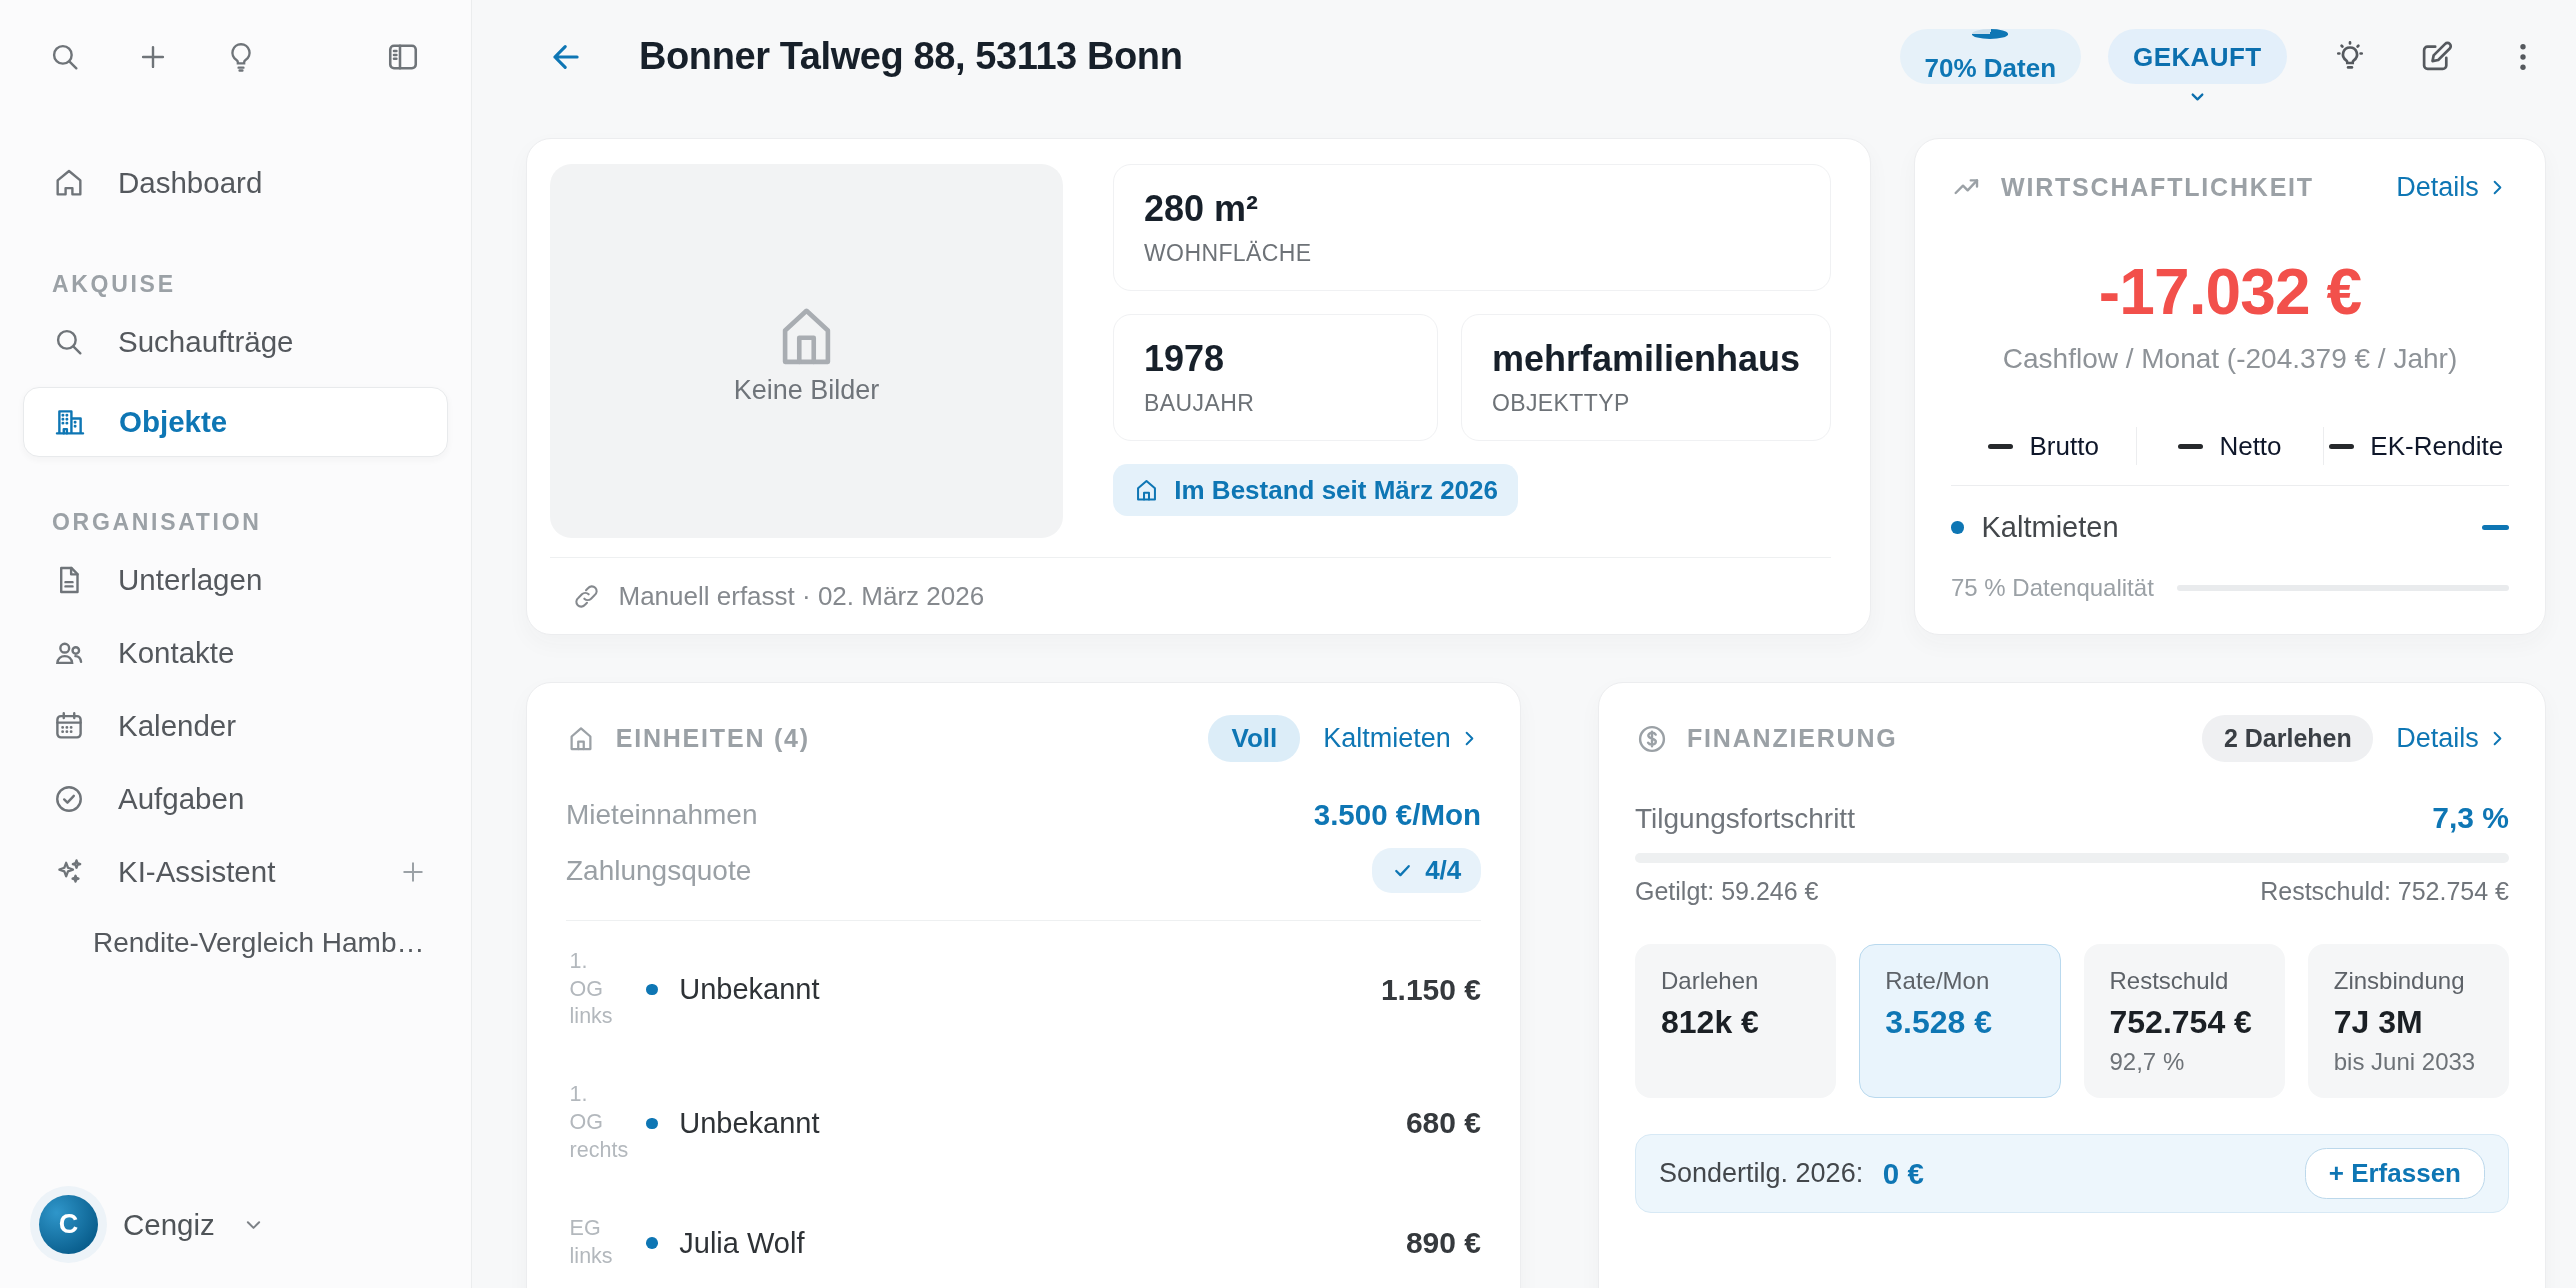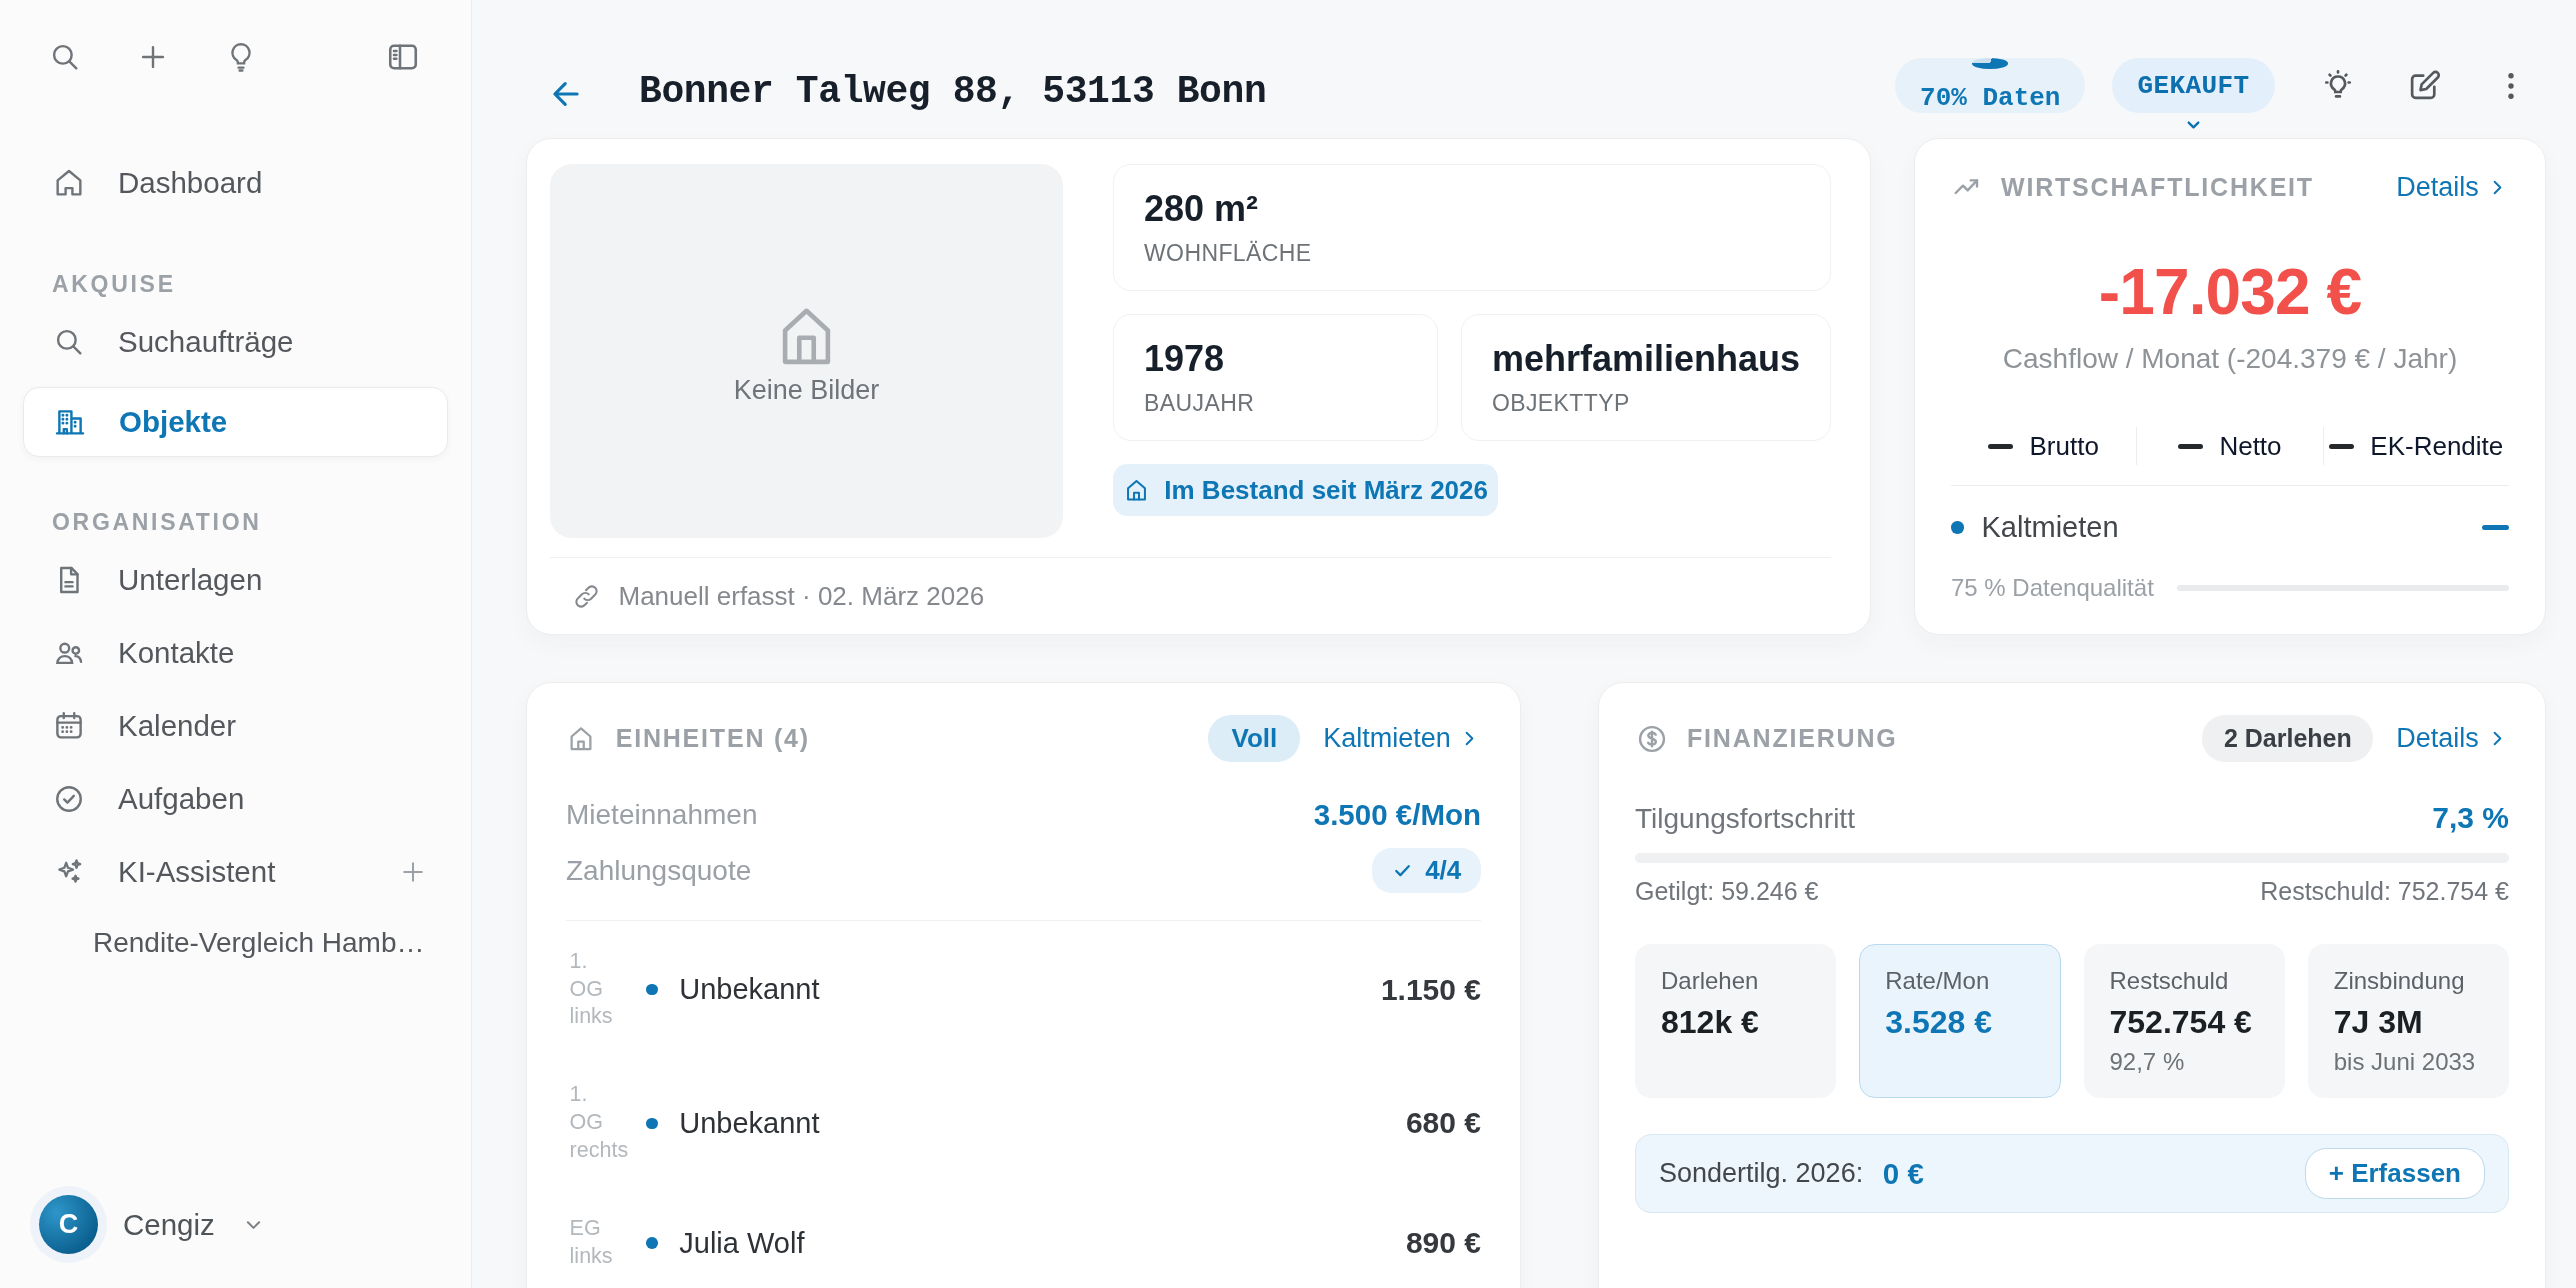--- a/index.html
+++ b/index.html
@@ -56,21 +56,21 @@
     background:radial-gradient(circle at 30% 30%, #2f96ca, #0a5f8e 75%);
     color:#fff; font-size:27px; font-weight:bold;
     display:flex; align-items:center; justify-content:center;
     box-shadow:0 0 0 9px rgba(14,118,180,.06);
   }
   .sb-user .name{ font-size:29.5px; color:#4f5458; }
   .sb-user .chev{ color:#7d8287; }
 
   
   .main{ margin-left:472px; height:1288px; display:flex; flex-direction:column; }
-  .topbar{ height:113px; flex:0 0 auto; display:flex; align-items:flex-end; padding:0 42px 0 75px;font-family:Liberation Mono, monospace; }
+  .topbar{ height:113px; flex:0 0 auto; display:flex; align-items:center; padding:0 30px 0 75px; }
   .back{ color:var(--accent); cursor:pointer; }
   .page-title{ margin-left:54px; font-size:38px; font-weight:bold; color:var(--darkest); letter-spacing:-0.4px; }
   .topbar-right{ margin-left:auto; display:flex; align-items:center; gap:27px; }
   .pill{
     height:55px; border-radius:28px; display:flex; align-items:center;
     padding:0 25px; gap:14.3px; cursor:pointer;flex-direction:column;
   }
   .pill.data{ background:var(--accent-soft); }
   .pill.data .pct{ font-size:26px; font-weight:bold; color:var(--accent); }
   .ring{
@@ -110,21 +110,21 @@
     border:1.8px solid #f0f1f3; border-radius:18px; padding:21.5px 30px;
     display:flex; flex-direction:column; justify-content:center; gap:10.7px; height:127px;
   }
   .fact-box .val{ font-size:36px; font-weight:bold; color:var(--darkest); }
   .fact-box .cap{ font-size:23px; color:#6d7277; letter-spacing:0.4px; }
   .fact-row{ display:flex; gap:23px; }
   .fact-row .fact-box{ flex:1 1 0; }
   .stock-badge{
     align-self:flex-start; display:flex; align-items:center; gap:14.3px;
     background:#e4f1fa; color:var(--accent); border-radius:14.3px;
-    padding:0 10px; height:52px; font-size:26px; font-weight:bold; cursor:pointer;
+    padding:0 20px; height:52px; font-size:26px; font-weight:bold; cursor:pointer;
   }
   .prop-footer{
     margin-top:23px; border-top:0.9px solid #eef0f1; height:77px; flex:0 0 auto;
     display:flex; align-items:center; gap:18px; padding-left:21.5px;
     color:#85898e; font-size:26px;
   }
 
   
   .card-head{ display:flex; align-items:center; gap:18px; }
   .card-head .ttl{ font-size:25px; font-weight:bold; letter-spacing:1.8px; color:#9ba1a6; }

